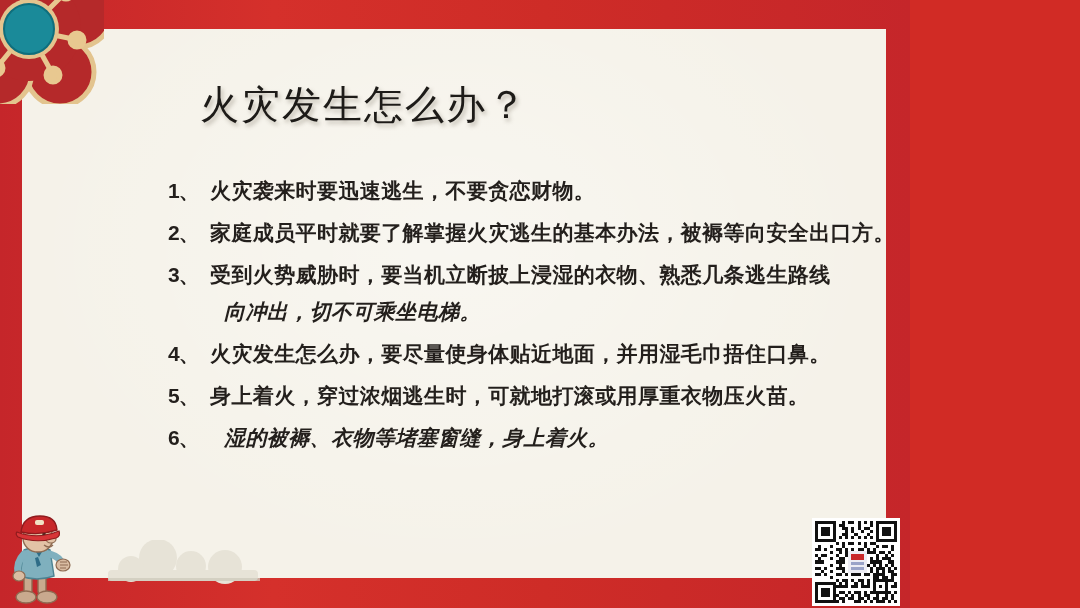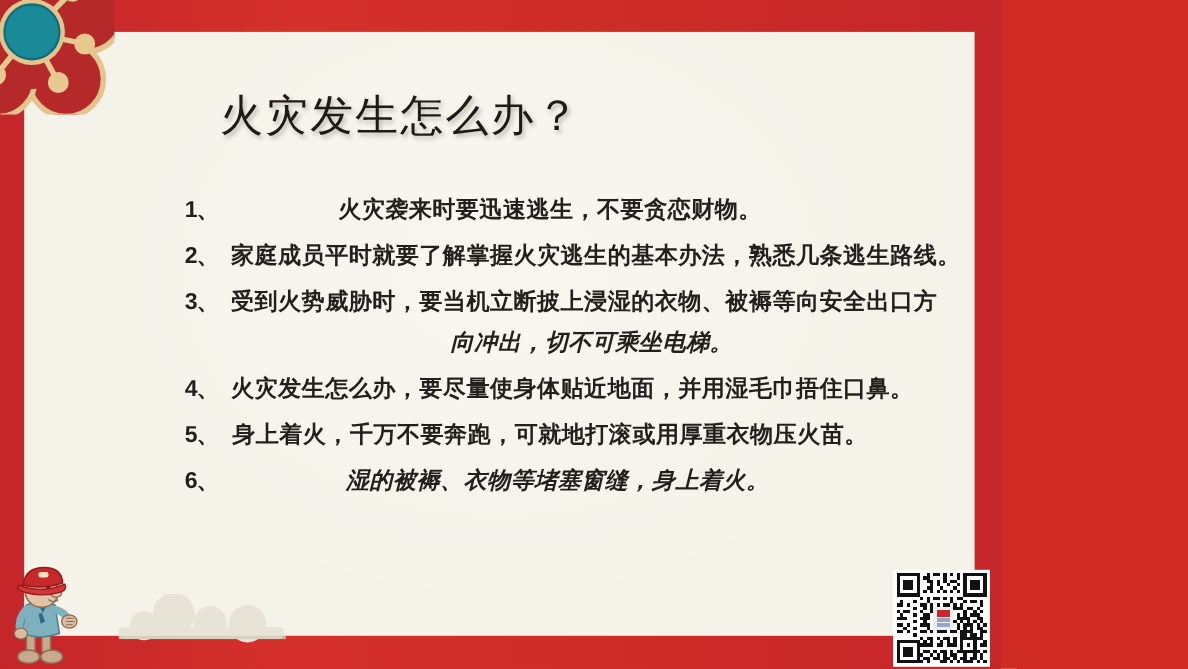--- a/index.html
+++ b/index.html
@@ -52,21 +52,20 @@
     flex:0 0 auto;width:42px;
     font-size:21px;font-weight:bold;color:#231f1c;
     line-height:37px;
     letter-spacing:-1px;
   }
   .body{flex:1 1 auto;}
   .line{
     font-size:21px;font-weight:bold;color:#231f1c;
     line-height:37px;letter-spacing:0.4px;
     white-space:nowrap;
-    text-align:center;
   }
   .line.cont{padding-left:14px;font-style:italic;}
 
   
   .ornament{position:absolute;left:-46px;top:-46px;width:150px;height:150px;}
 
   
   .lantern{position:absolute;left:928px;top:0px;width:140px;height:250px;}
 
   
@@ -106,43 +105,43 @@
     <div class="item">
       <div class="num">1、</div>
       <div class="body">
         <div class="line">火灾袭来时要迅速逃生，不要贪恋财物。</div>
       </div>
     </div>
 
     <div class="item">
       <div class="num">2、</div>
       <div class="body">
-        <div class="line">家庭成员平时就要了解掌握火灾逃生的基本办法，熟悉几条逃生路线。</div>
+        <div class="line">家庭成员平时就要了解掌握火灾逃生的基本办法，被褥等向安全出口方。</div>
       </div>
     </div>
 
     <div class="item">
       <div class="num">3、</div>
       <div class="body">
-        <div class="line">受到火势威胁时，要当机立断披上浸湿的衣物、被褥等向安全出口方</div>
+        <div class="line">受到火势威胁时，要当机立断披上浸湿的衣物、熟悉几条逃生路线</div>
         <div class="line cont">向冲出，切不可乘坐电梯。</div>
       </div>
     </div>
 
     <div class="item">
       <div class="num">4、</div>
       <div class="body">
         <div class="line">火灾发生怎么办，要尽量使身体贴近地面，并用湿毛巾捂住口鼻。</div>
       </div>
     </div>
 
     <div class="item">
       <div class="num">5、</div>
       <div class="body">
-        <div class="line">身上着火，千万不要奔跑，可就地打滚或用厚重衣物压火苗。</div>
+        <div class="line">身上着火，穿过浓烟逃生时，可就地打滚或用厚重衣物压火苗。</div>
       </div>
     </div>
 
     <div class="item">
       <div class="num">6、</div>
       <div class="body">
         <div class="line cont">湿的被褥、衣物等堵塞窗缝，身上着火。</div>
       </div>
     </div>
 

